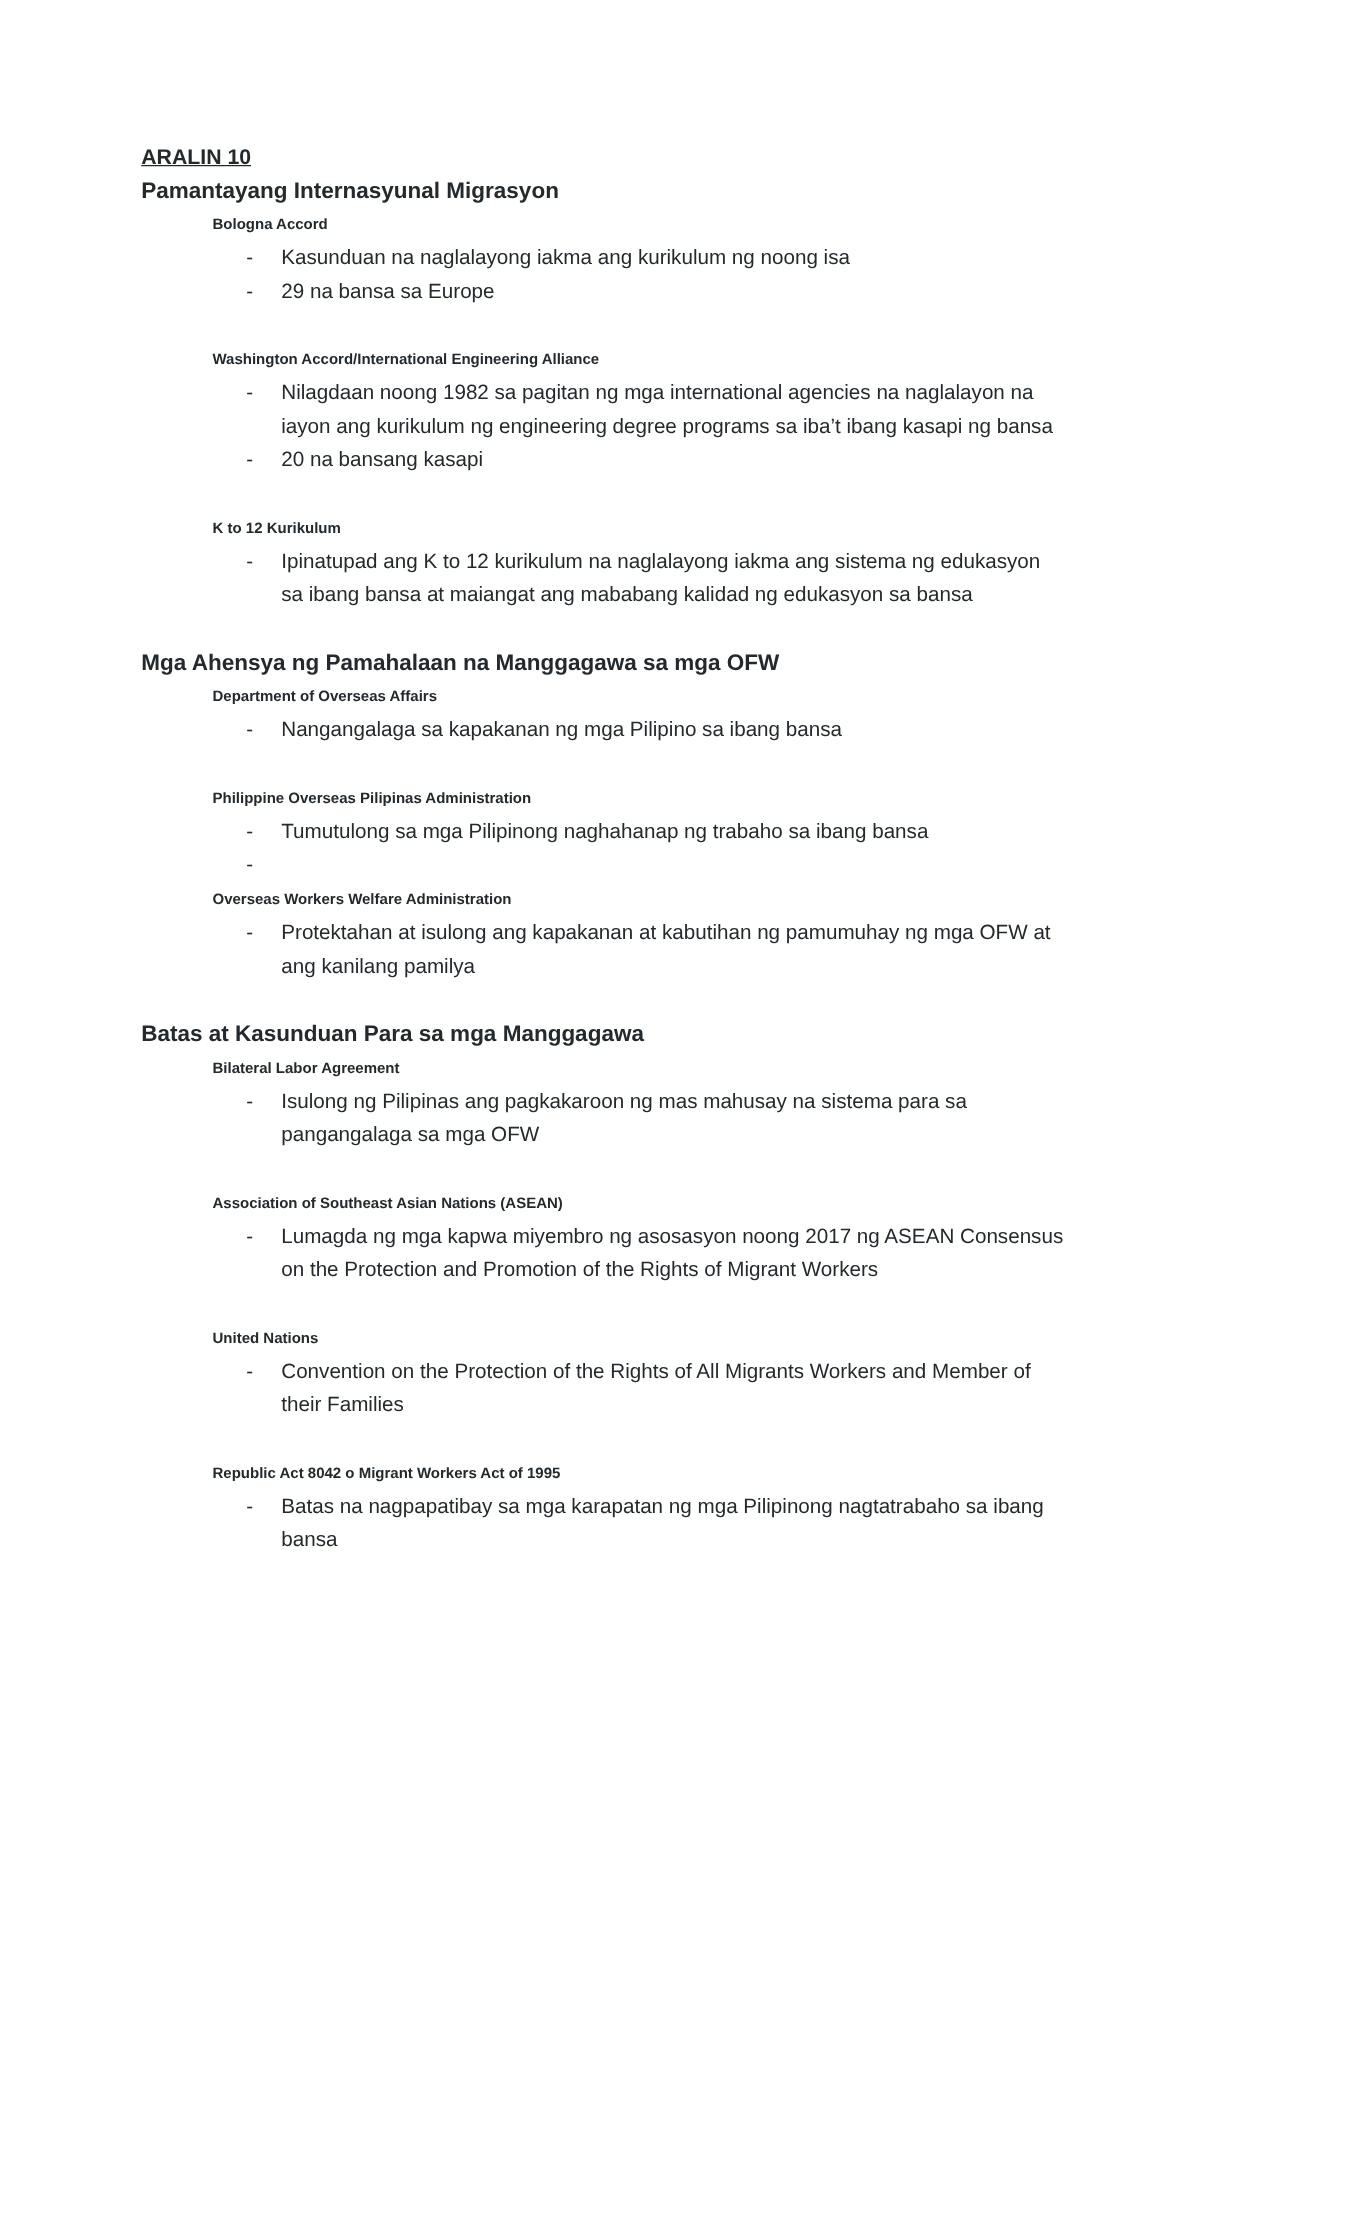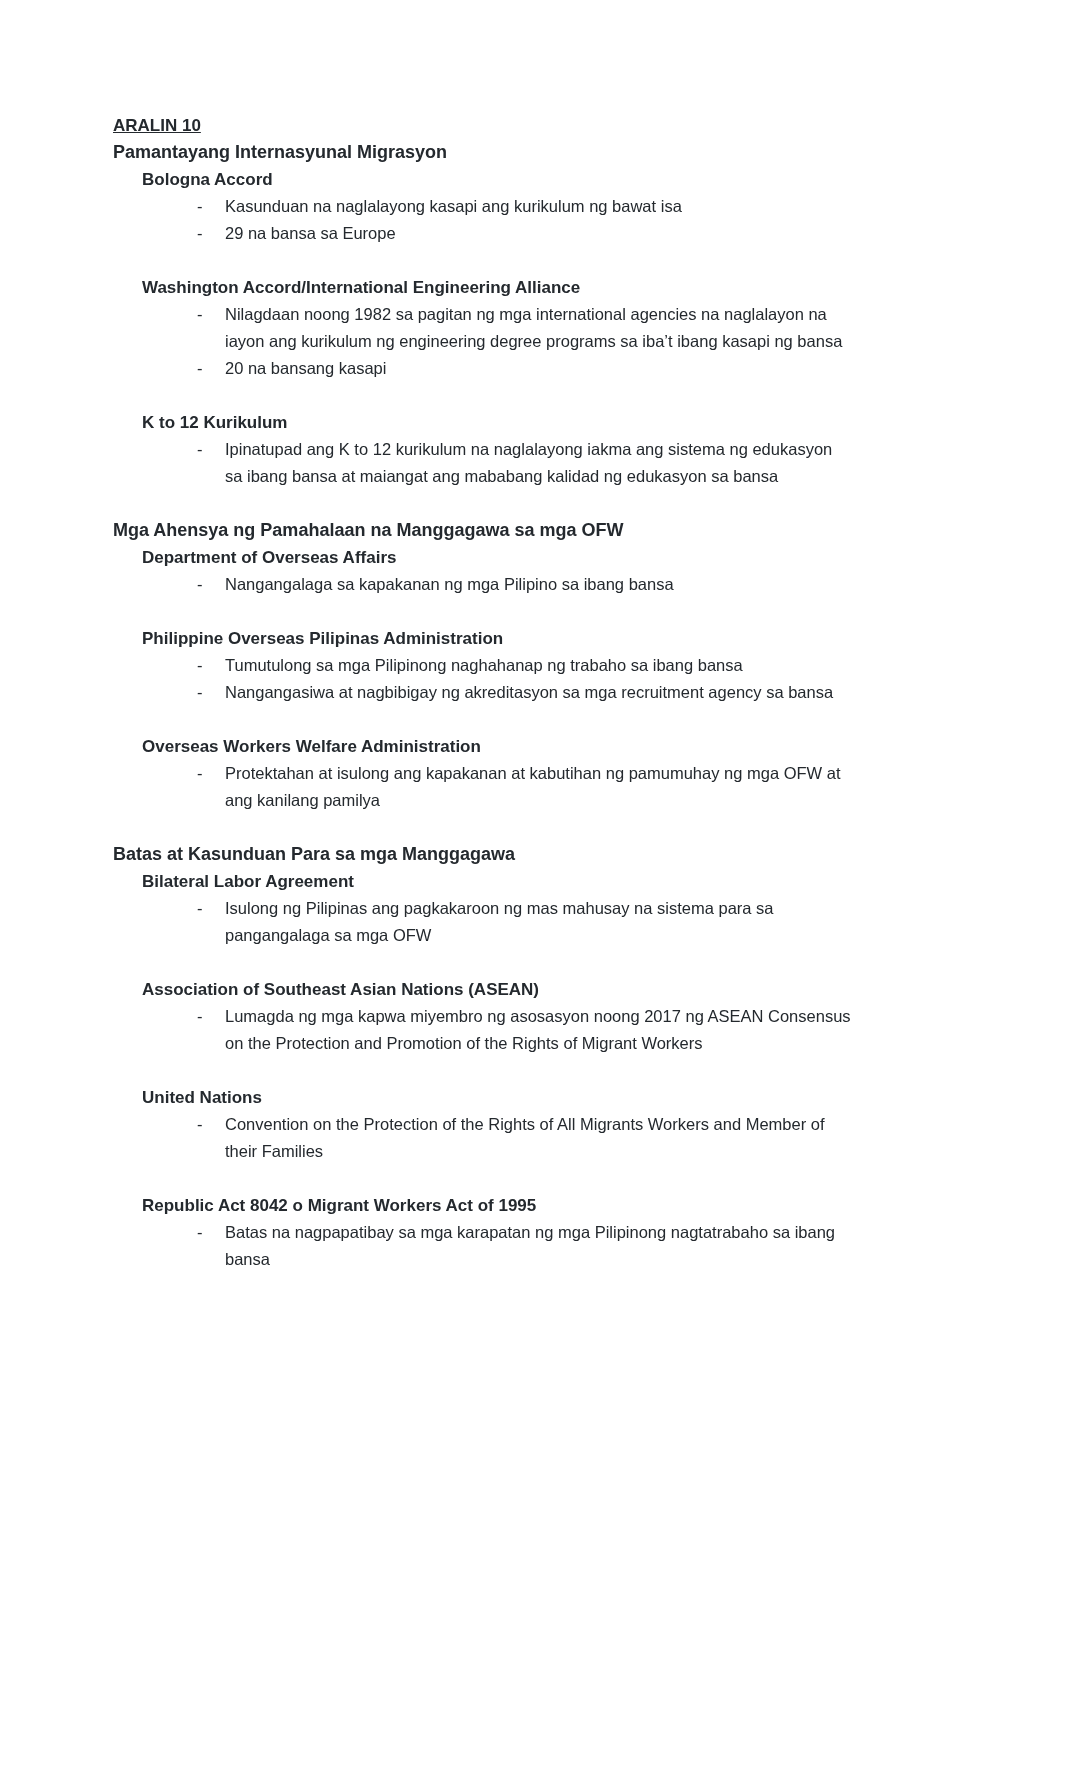--- a/index.html
+++ b/index.html
@@ -24,24 +24,24 @@
     text-decoration: underline;
   }
   .section-heading {
     font-size: 18px;
     font-weight: 700;
     line-height: 27px;
   }
   .section + .section { margin-top: 27px; }
   .subsection + .subsection { margin-top: 27px; }
   .subsection-title {
-    font-size: 17px;
+    font-size: 12px;
     font-weight: 700;
     line-height: 27px;
-    margin-left: 29px;
+    margin-left: 57px;
   }
   ul.bullets { list-style: none; }
   ul.bullets li {
     position: relative;
     padding-left: 112px;
     font-size: 16.5px;
     line-height: 27px;
   }
   ul.bullets li .dash {
     position: absolute;
@@ -58,21 +58,21 @@
   <h1 class="doc-title">ARALIN 10</h1>
 
   <div class="section">
     <h2 class="section-heading">Pamantayang Internasyunal Migrasyon</h2>
 
     <div class="subsection">
       <h3 class="subsection-title">Bologna Accord</h3>
       <ul class="bullets">
         <li>
           <span class="dash">-</span>
-          <span class="li-text">Kasunduan na naglalayong kasapi ang kurikulum ng bawat isa</span>
+          <span class="li-text">Kasunduan na naglalayong iakma ang kurikulum ng noong isa</span>
         </li>
         <li>
           <span class="dash">-</span>
           <span class="li-text">29 na bansa sa Europe</span>
         </li>
       </ul>
     </div>
 
     <div class="subsection">
       <h3 class="subsection-title">Washington Accord/International Engineering Alliance</h3>
@@ -114,21 +114,20 @@
 
     <div class="subsection">
       <h3 class="subsection-title">Philippine Overseas Pilipinas Administration</h3>
       <ul class="bullets">
         <li>
           <span class="dash">-</span>
           <span class="li-text">Tumutulong sa mga Pilipinong naghahanap ng trabaho sa ibang bansa</span>
         </li>
         <li>
           <span class="dash">-</span>
-          <span class="li-text">Nangangasiwa at nagbibigay ng akreditasyon sa mga recruitment agency sa bansa</span>
         </li>
       </ul>
     </div>
 
     <div class="subsection">
       <h3 class="subsection-title">Overseas Workers Welfare Administration</h3>
       <ul class="bullets">
         <li>
           <span class="dash">-</span>
           <span class="li-text">Protektahan at isulong ang kapakanan at kabutihan ng pamumuhay ng mga OFW at ang kanilang pamilya</span>

